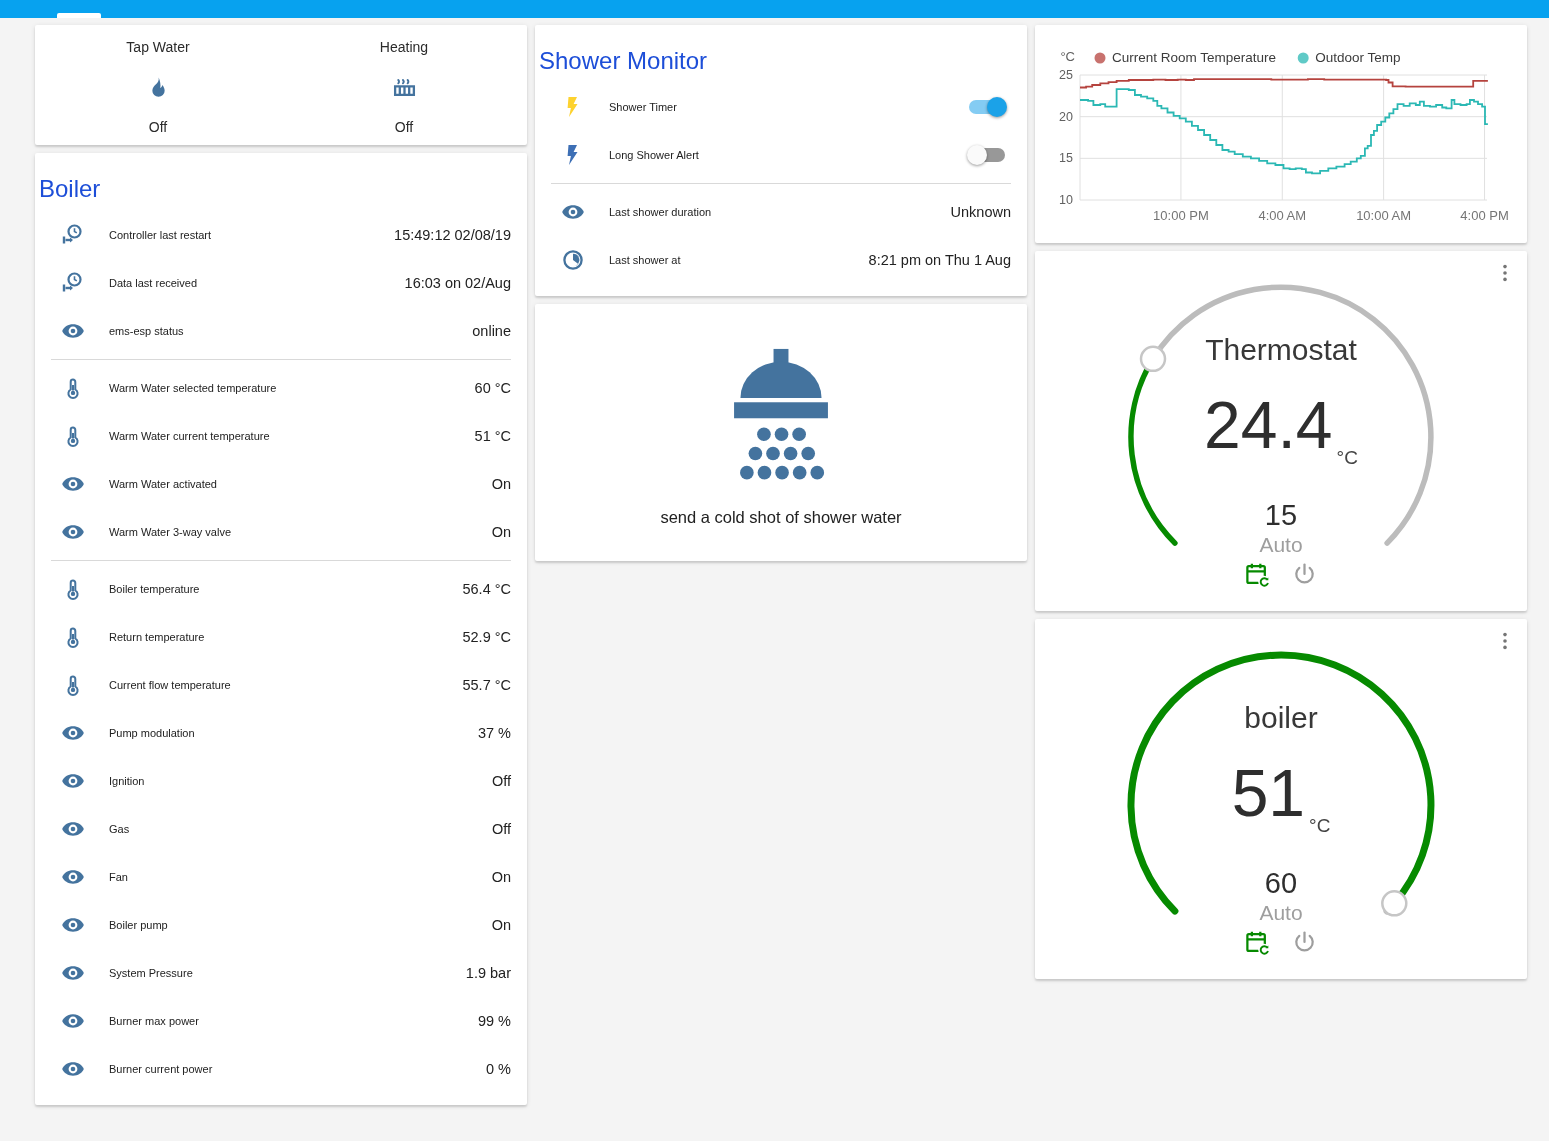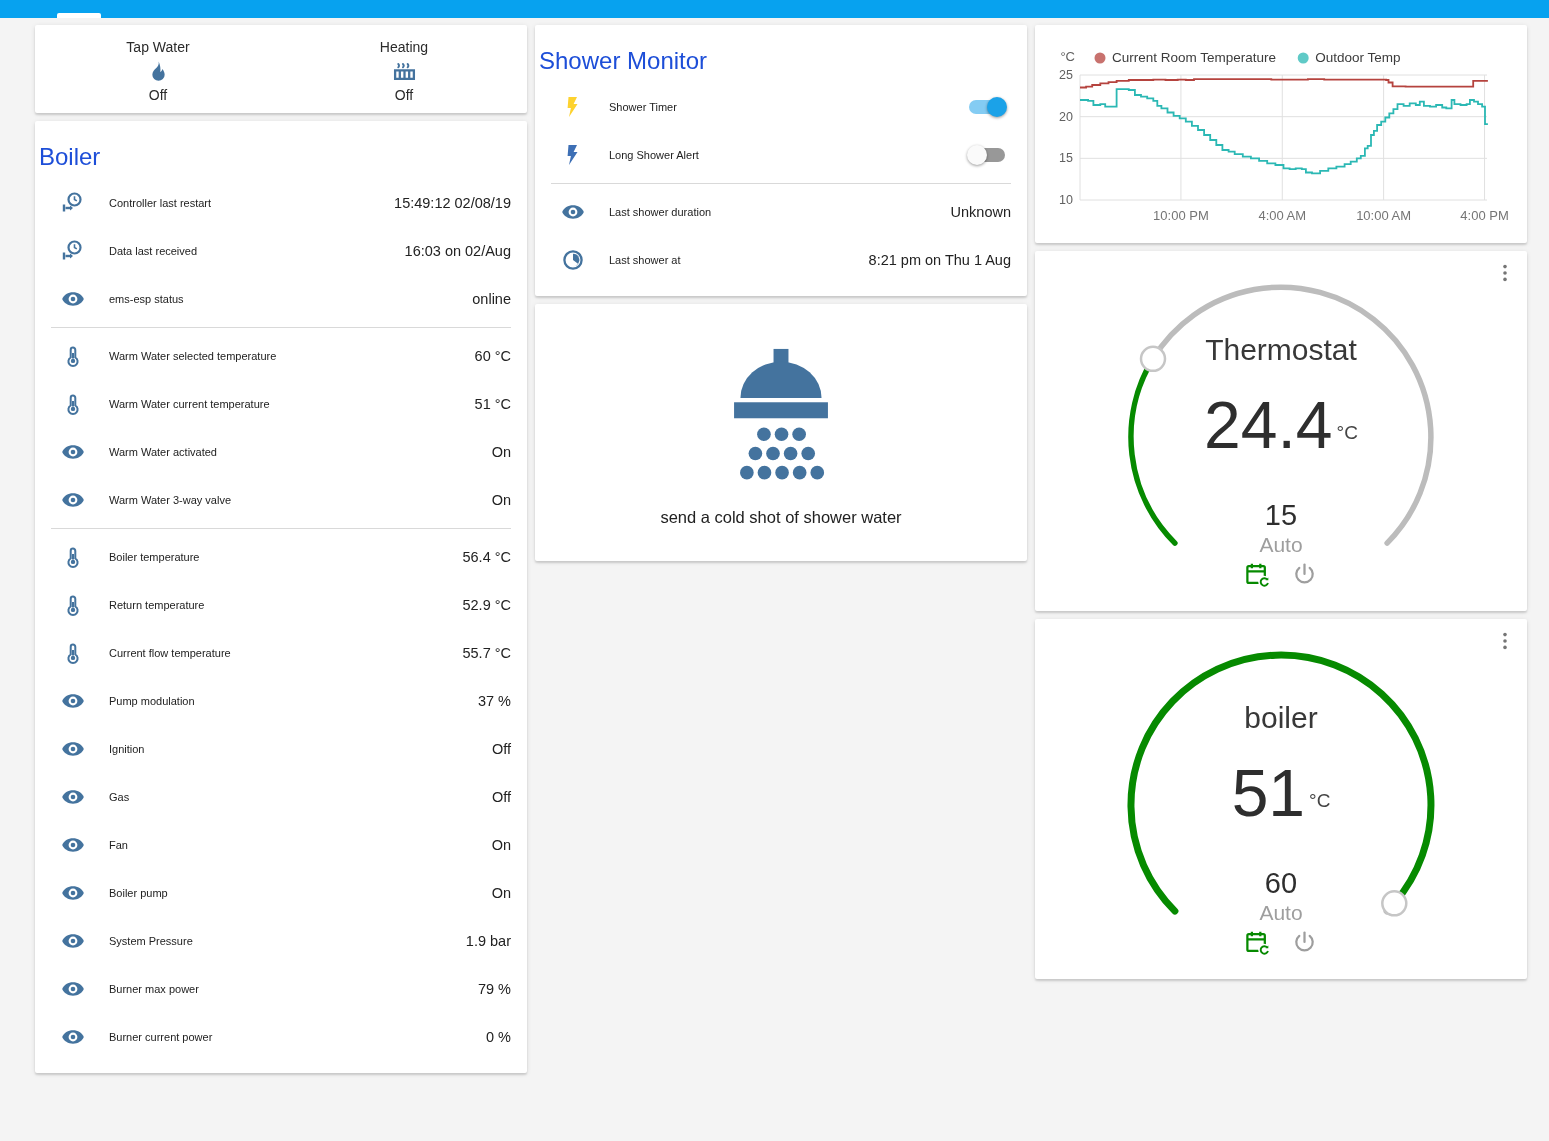--- a/index.html
+++ b/index.html
@@ -18,21 +18,21 @@
   .col { position:absolute; top:25px; width:492px; }
   .col1 { left:35px; } .col2 { left:535px; } .col3 { left:1035px; }
 
   .card {
     background:#ffffff; border-radius:2px; margin-bottom:8px;
     box-shadow:0 2px 2px 0 rgba(0,0,0,.12), 0 1px 5px 0 rgba(0,0,0,.10);
     position:relative;
   }
 
   
-  .glance { height:88px; display:flex; align-items:stretch; padding:14px 0 10px; }
+  .glance { height:120px; display:flex; align-items:stretch; padding:14px 0 10px; }
   .glance-item { flex:1; display:flex; flex-direction:column; align-items:center; justify-content:space-between; cursor:pointer; }
   .glance-label, .glance-state { font-size:14px; color:#2b2b2b; }
   .glance .icon svg { width:25px; height:25px; }
 
   
   .card-title { font-size:24px; color:#1d4ed8; padding:22px 4px 4px; font-weight:400; }
   .rows { padding:4px 16px 12px; }
   .row { height:48px; display:flex; align-items:center; cursor:pointer; }
   .row .icon { width:24px; height:24px; margin:0 24px 0 10px; flex:none; }
   .icon svg { width:100%; height:100%; display:block; }
@@ -61,21 +61,21 @@
 
   
   .chart-card { height:218px; }
 
   
   .dial-card { height:360px; }
   .menu-dots { position:absolute; top:10px; right:10px; width:24px; height:24px; cursor:pointer; }
   .dial-wrap { position:absolute; top:26px; left:50%; width:320px; height:320px; transform:translateX(-50%); }
   .dial-wrap svg.gauge { position:absolute; inset:0; }
   .dial-title { position:absolute; top:56px; width:100%; text-align:center; font-size:30px; color:#383838; }
-  .dial-valuerow { position:absolute; top:106px; width:100%; display:flex; justify-content:center; align-items:center; }
+  .dial-valuerow { position:absolute; top:106px; width:100%; display:flex; justify-content:center; align-items:flex-end; }
   .dial-value { font-size:66px; color:#2e2e2e; line-height:1.3; }
   .dial-unit { font-size:19px; color:#444; margin-top:14px; margin-left:4px; }
   .dial-target { position:absolute; top:222px; width:100%; text-align:center; font-size:29px; color:#2e2e2e; }
   .dial-mode { position:absolute; top:256px; width:100%; text-align:center; font-size:21px; color:#9e9e9e; }
   .dial-icons { position:absolute; top:284px; width:100%; display:flex; justify-content:center; gap:20px; }
   .dial-icons .icon { width:27px; height:27px; cursor:pointer; }
   .icon-green { color:#068a00; }
   .icon-grey { color:#9e9e9e; }
 </style>
 </head>
@@ -296,21 +296,21 @@
         </div>
         <div class="row">
           <span class="icon icon-blue">
             <svg viewBox="0 0 24 24">
               <path d="M12 5.3C7.1 5.3 2.9 8 1.2 12c1.7 4 5.9 6.7 10.8 6.7S21.1 16 22.8 12C21.1 8 16.9 5.3 12 5.3z" fill="currentColor"></path>
               <circle cx="12" cy="12" r="4.4" fill="#fff"></circle>
               <circle cx="12" cy="12" r="2.3" fill="currentColor"></circle>
             </svg>
           </span>
           <div class="row-label">Burner max power</div>
-          <div class="row-value">79 %</div>
+          <div class="row-value">99 %</div>
         </div>
         <div class="row">
           <span class="icon icon-blue">
             <svg viewBox="0 0 24 24">
               <path d="M12 5.3C7.1 5.3 2.9 8 1.2 12c1.7 4 5.9 6.7 10.8 6.7S21.1 16 22.8 12C21.1 8 16.9 5.3 12 5.3z" fill="currentColor"></path>
               <circle cx="12" cy="12" r="4.4" fill="#fff"></circle>
               <circle cx="12" cy="12" r="2.3" fill="currentColor"></circle>
             </svg>
           </span>
           <div class="row-label">Burner current power</div>

